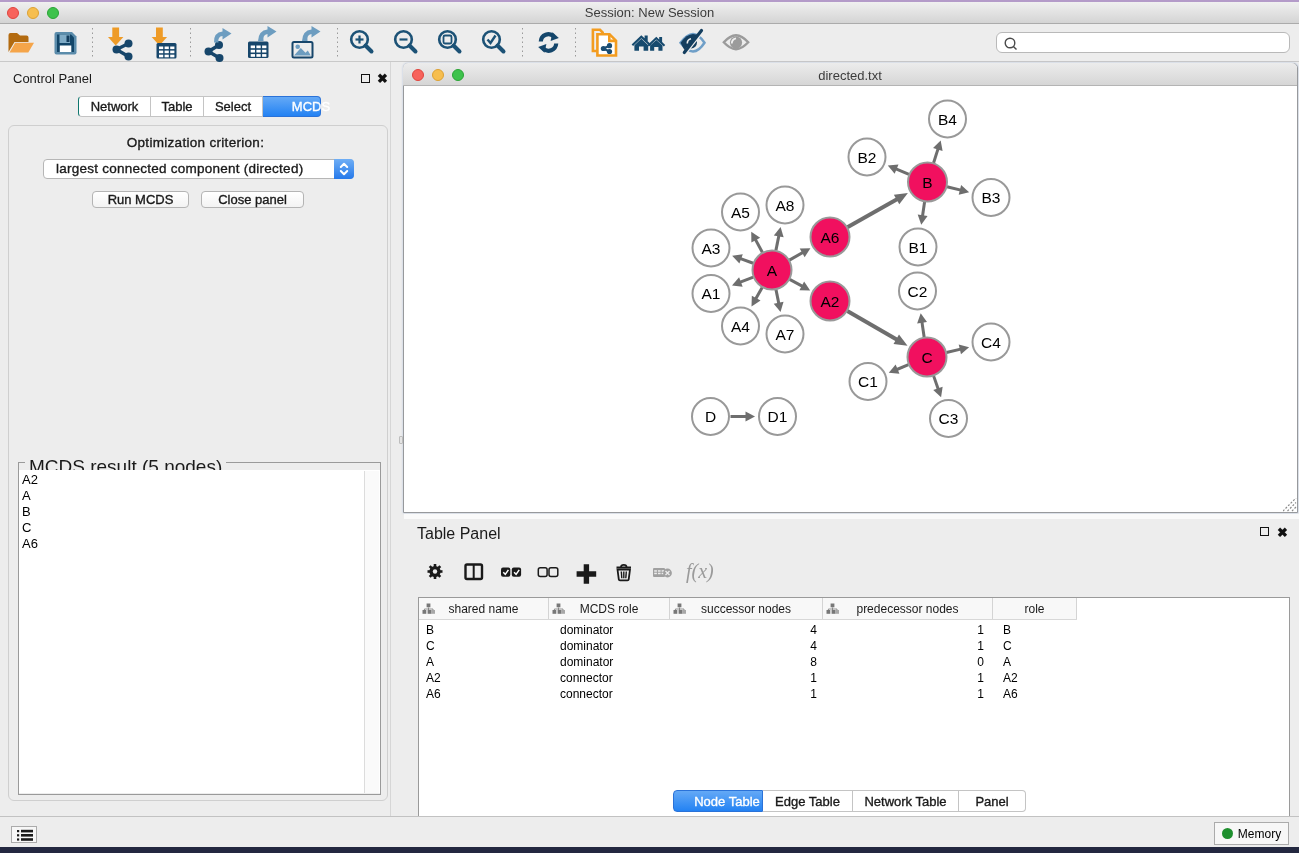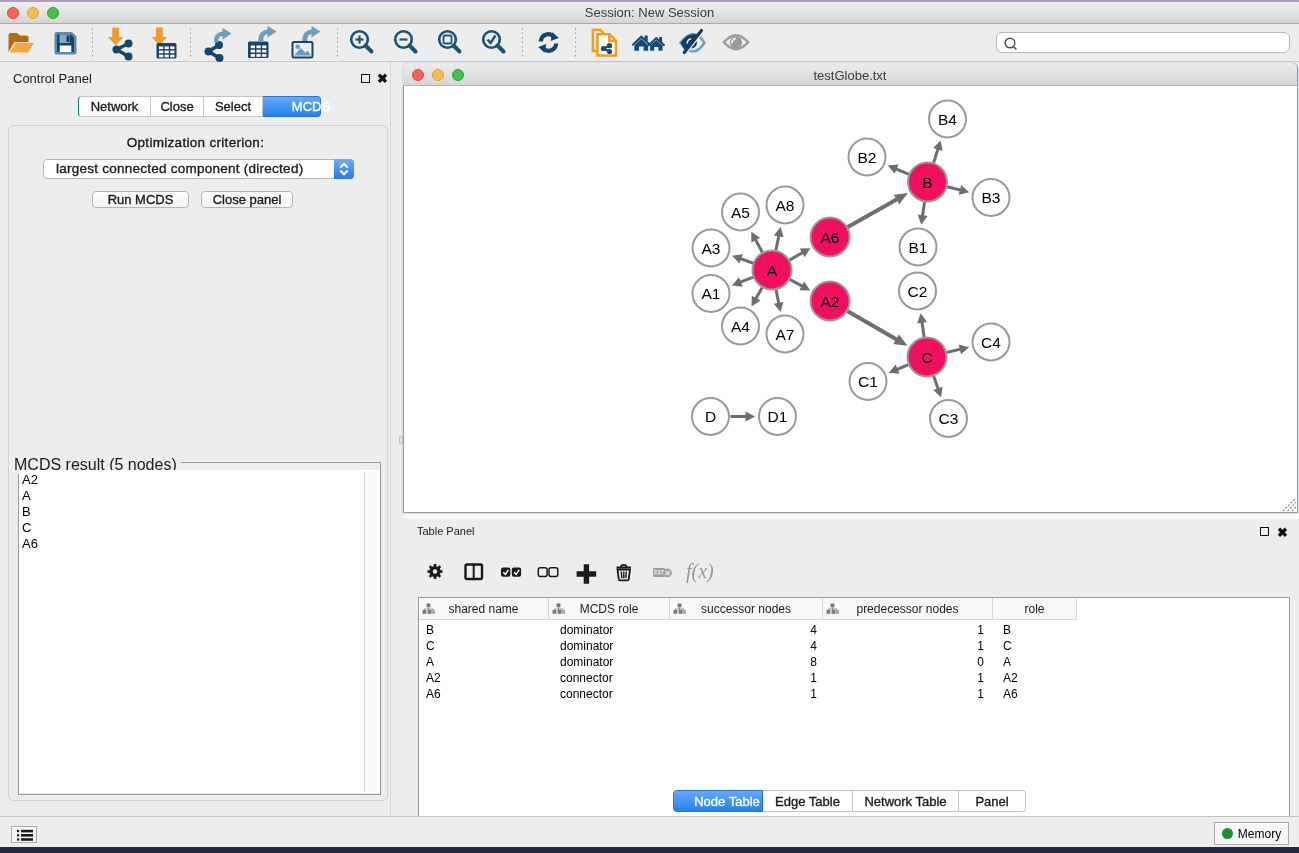--- a/index.html
+++ b/index.html
@@ -32,37 +32,37 @@
 .tab.last { border-radius:0 4px 4px 0;padding-left:39px; }
 .tab.sel { background:linear-gradient(#64a9f6,#2382f3); border-color:#2a72d8; color:#fff; }
 #opt-label { left:4px; top:135px; width:383px; text-align:center; font-size:13.5px; letter-spacing:0.3px; color:#1a1a1a; -webkit-text-stroke:0.35px #1a1a1a; }
 #dropdown { left:43px; top:159px; width:311px; height:20px; background:#fff;
   border:1px solid #b6b6b6; border-radius:4px; font-size:13.5px; letter-spacing:0.25px; color:#1a1a1a; line-height:18px; padding-left:12px; -webkit-text-stroke:0.35px; }
 #dd-btn { right:-1px; top:-1px; width:20px; height:20px; border-radius:0 4px 4px 0;
   background:linear-gradient(#6faef5,#2579ea); }
 .btn { background:linear-gradient(#ffffff,#f3f3f3); border:1px solid #b4b4b4; border-radius:4px;
   font-size:13px; color:#1a1a1a; -webkit-text-stroke:0.35px; display:flex; align-items:center; justify-content:center; }
 #btn-run { left:92px; top:191px; width:97px; height:17px; }
-#btn-close { left:201px; top:191px; width:92px; height:17px; }
+#btn-close { left:201px; top:191px; width:103px; height:17px; }
 #fieldset { left:18px; top:462px; width:363px; height:333px; border:1px solid #9a9a9a; }
-#fieldset-legend { left:10px; top:456px; background:#ededed; padding:0 4px; font-size:16px; color:#1a1a1a; }
+#fieldset-legend { left:25px; top:456px; background:#ededed; padding:0 4px; font-size:19px; color:#1a1a1a; }
 #listbox { left:19px; top:470px; width:361px; height:323px; background:#fff; font-size:13px; color:#000; padding-top:2px; }
 #listbox div { height:16px; line-height:16px; padding-left:3px; }
 #listbox-sb { left:364px; top:471px; width:15px; height:322px; background:#fafafa; border-left:1px solid #dcdcdc; }
 
 
 #netwin { left:403px; top:63px; width:895px; height:450px; border:1.5px solid #97999c;
   border-radius:5px 5px 0 0; box-shadow:0 0 2px rgba(110,145,205,.5); background:#fff; }
 #net-titlebar { left:403px; top:63px; width:894px; height:23px; border-radius:5px 5px 0 0;
   background:linear-gradient(#ececec,#d6d6d6); border-bottom:1px solid #b4b4b4; }
 .tl2 { border-radius:50%; width:12px; height:12px; top:69px; }
 #net-title { left:403px; top:68px; width:894px; text-align:center; font-size:13px; color:#3c3c3c; }
 
 
-#tp-title { left:417px; top:525px; font-size:11px; color:#1a1a1a; }
+#tp-title { left:417px; top:525px; font-size:16px; color:#1a1a1a; }
 #tp-toolbar { left:413px; top:551px; width:878px; height:44px; background:#ededed; }
 #tp-table { left:418px; top:597px; width:872px; height:224px; background:#fff; border:1px solid #9a9a9a; }
 #tp-header { left:0; top:0; width:658px; height:22px; background:#f8f8f8; border-bottom:1px solid #d8d8d8;
   display:flex; font-size:12px; color:#1a1a1a; }
 .th { border-right:1px solid #d4d4d4; display:flex; align-items:center; justify-content:center; position:relative; }
 .th .hico { position:absolute; left:3px; top:5px; }
 .trow { position:absolute; font-size:12px; color:#000; height:16px; line-height:16px; }
 .trow.num { text-align:right; }
 .tabs2 { top:790px; height:22px; display:flex; font-size:13px; }
 .tab2 { background:#fff; border:1px solid #c4c4c4; border-left:none; color:#1a1a1a; -webkit-text-stroke:0.35px;
@@ -240,21 +240,21 @@
   </svg>
 </div>
 
 <div id="cp-title" class="abs">Control Panel</div>
 <div class="abs" style="left:361px;top:74px;width:9px;height:9px;border:1.5px solid #111;"></div>
 <div class="abs" style="left:377px;top:71px;font-size:13px;font-weight:bold;color:#111;">✖</div>
 <div id="cp-inner" class="abs"></div>
 <div class="abs" style="left:390px;top:62px;width:1px;height:754px;background:#d6d6d6;"></div>
 <div class="abs tabrow" style="left:78px;">
   <div class="tab first" style="width:73px;">Network</div>
-  <div class="tab" style="width:53px;">Close</div>
+  <div class="tab" style="width:53px;">Table</div>
   <div class="tab" style="width:59px;">Select</div>
   <div class="tab sel last" style="width:58px;">MCDS</div>
 </div>
 <div id="opt-label" class="abs">Optimization criterion:</div>
 <div id="dropdown" class="abs">largest connected component (directed)
   <div id="dd-btn" class="abs">
     <svg width="20" height="20" xmlns="http://www.w3.org/2000/svg">
       <path d="M6.8,8 L10,4.8 L13.2,8" stroke="#fff" stroke-width="2" fill="none" stroke-linecap="round" stroke-linejoin="round"></path>
       <path d="M6.8,12 L10,15.2 L13.2,12" stroke="#fff" stroke-width="2" fill="none" stroke-linecap="round" stroke-linejoin="round"></path>
     </svg>
@@ -271,21 +271,21 @@
     <div>C</div>
     <div>A6</div>
   </div>
 <div id="listbox-sb" class="abs"></div>
 
 <div id="netwin" class="abs"></div>
 <div id="net-titlebar" class="abs"></div>
 <div class="abs tl2" style="left:412px;background:#f7635c;border:1px solid #e0443e;"></div>
 <div class="abs tl2" style="left:432px;background:#f6be4f;border:1px solid #ddA133;"></div>
 <div class="abs tl2" style="left:452px;background:#3ec24c;border:1px solid #2aa436;"></div>
-<div id="net-title" class="abs">testGlobe.txt</div>
+<div id="net-title" class="abs">directed.txt</div>
 <svg class="abs" style="left:1283px;top:498px;" width="14" height="14" xmlns="http://www.w3.org/2000/svg">
   <g stroke="#8a8a8a" stroke-width="1.2" stroke-dasharray="2,1.6">
     <line x1="0" y1="13" x2="13" y2="0"></line>
     <line x1="4.5" y1="13" x2="13" y2="4.5"></line>
     <line x1="9" y1="13" x2="13" y2="9"></line>
   </g>
 </svg>
 <div class="abs" style="left:847px;top:514px;width:7px;height:4px;background:#e4e4e4;border:1px solid #bdbdbd;border-radius:2px;"></div>
 <div class="abs" style="left:399px;top:436px;width:4px;height:8px;background:#e4e4e4;border:1px solid #bdbdbd;border-radius:1px;"></div>
 <svg id="graph" class="abs" style="left:404px;top:87px;" width="893" height="424" xmlns="http://www.w3.org/2000/svg">

